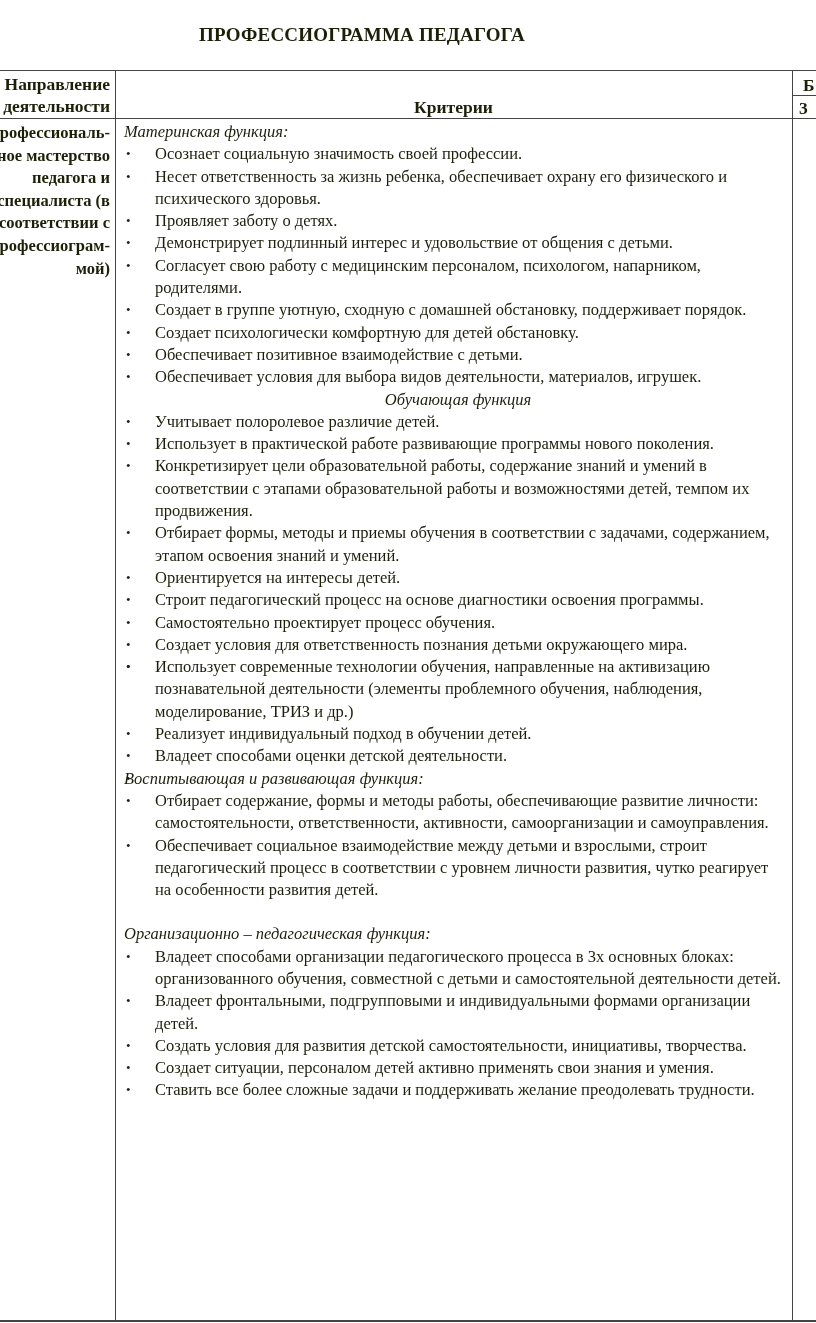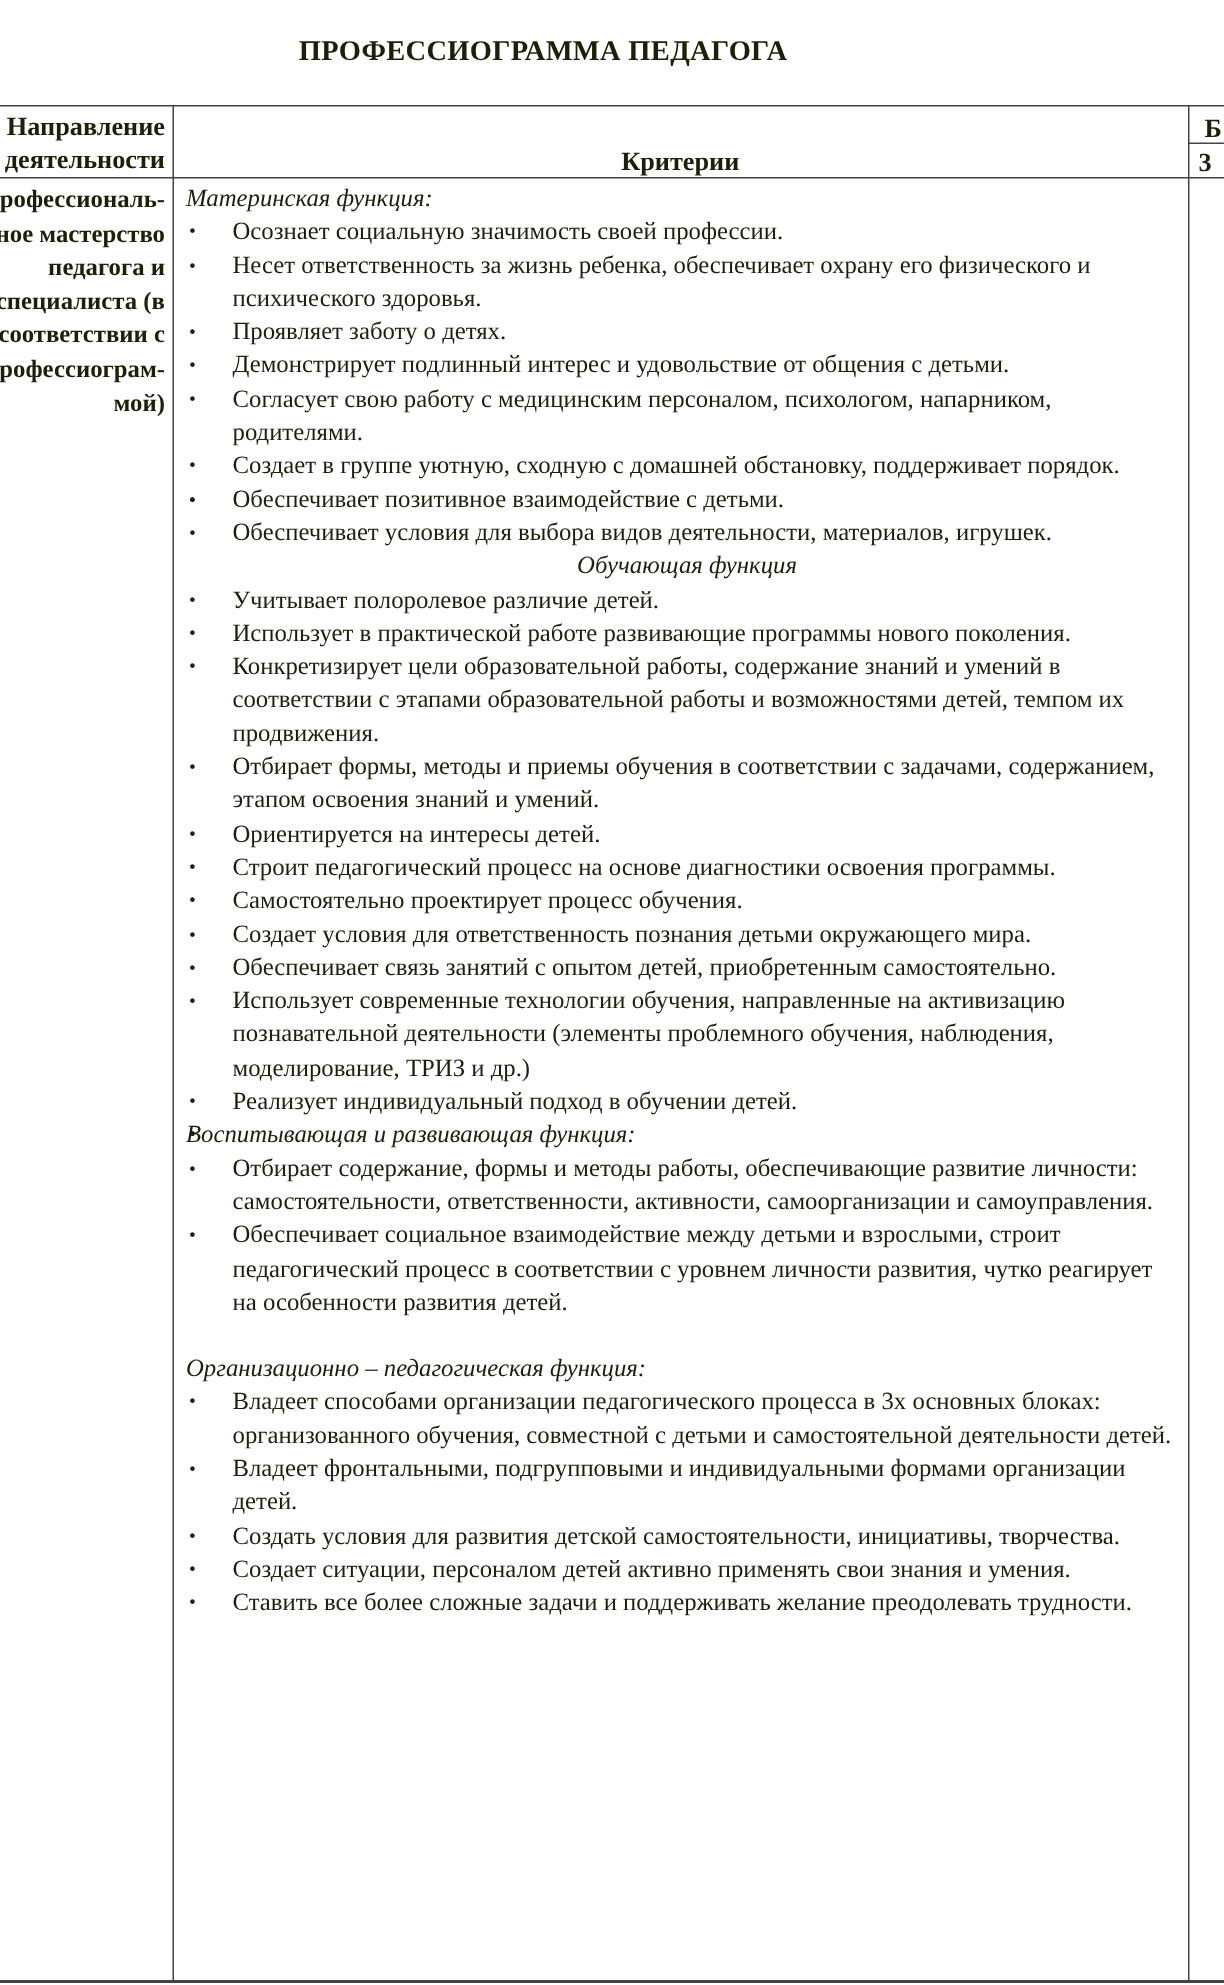--- a/index.html
+++ b/index.html
@@ -57,39 +57,39 @@
 
 <div class="crit">
   <div class="sec-head">Материнская функция:</div>
   <ul>
     <li><span class="bullet">•</span><span>Осознает социальную значимость своей профессии.</span></li>
     <li><span class="bullet">•</span><span>Несет ответственность за жизнь ребенка, обеспечивает охрану его физического и психического здоровья.</span></li>
     <li><span class="bullet">•</span><span>Проявляет заботу о детях.</span></li>
     <li><span class="bullet">•</span><span>Демонстрирует подлинный интерес и удовольствие от общения с детьми.</span></li>
     <li><span class="bullet">•</span><span>Согласует свою работу с медицинским персоналом, психологом, напарником, родителями.</span></li>
     <li><span class="bullet">•</span><span>Создает в группе уютную, сходную с домашней обстановку, поддерживает порядок.</span></li>
-    <li><span class="bullet">•</span></li>
+    <li><span class="bullet">•</span><span>Создает психологически комфортную для детей обстановку.</span></li>
     <li><span class="bullet">•</span><span>Обеспечивает позитивное взаимодействие с детьми.</span></li>
     <li><span class="bullet">•</span><span>Обеспечивает условия для выбора видов деятельности, материалов, игрушек.</span></li>
   </ul>
 
   <div class="sec-head indent">Обучающая функция</div>
   <ul>
     <li><span class="bullet">•</span><span>Учитывает полоролевое различие детей.</span></li>
     <li><span class="bullet">•</span><span>Использует в практической работе развивающие программы нового поколения.</span></li>
     <li><span class="bullet">•</span><span>Конкретизирует цели образовательной работы, содержание знаний и умений в соответствии с этапами образовательной работы и возможностями детей, темпом их продвижения.</span></li>
     <li><span class="bullet">•</span><span>Отбирает формы, методы и приемы обучения в соответствии с задачами, содержанием, этапом освоения знаний и умений.</span></li>
     <li><span class="bullet">•</span><span>Ориентируется на интересы детей.</span></li>
     <li><span class="bullet">•</span><span>Строит педагогический процесс на основе диагностики освоения программы.</span></li>
     <li><span class="bullet">•</span><span>Самостоятельно проектирует процесс обучения.</span></li>
     <li><span class="bullet">•</span><span>Создает условия для ответственность познания детьми окружающего мира.</span></li>
-    <li><span class="bullet">•</span><span>Обеспечивает связь занятий с опытом детей, приобретенным самостоятельно.</span></li>
+    <li><span class="bullet">•</span></li>
     <li><span class="bullet">•</span><span>Использует современные технологии обучения, направленные на активизацию познавательной деятельности (элементы проблемного обучения, наблюдения, моделирование, ТРИЗ и др.)</span></li>
     <li><span class="bullet">•</span><span>Реализует  индивидуальный подход в обучении детей.</span></li>
-    <li><span class="bullet">•</span></li>
+    <li><span class="bullet">•</span><span>Владеет  способами оценки детской деятельности.</span></li>
     <li><span class="bullet">•</span></li>
   </ul>
 
   <div class="sec-head">Воспитывающая и развивающая функция:</div>
   <ul>
     <li><span class="bullet">•</span><span>Отбирает содержание, формы и методы работы, обеспечивающие развитие личности: самостоятельности, ответственности, активности, самоорганизации и самоуправления.</span></li>
     <li><span class="bullet">•</span><span>Обеспечивает социальное взаимодействие между детьми и взрослыми, строит педагогический процесс в соответствии с уровнем личности развития, чутко реагирует на особенности развития детей.</span></li>
   </ul>
   <div class="gap"></div>
 

